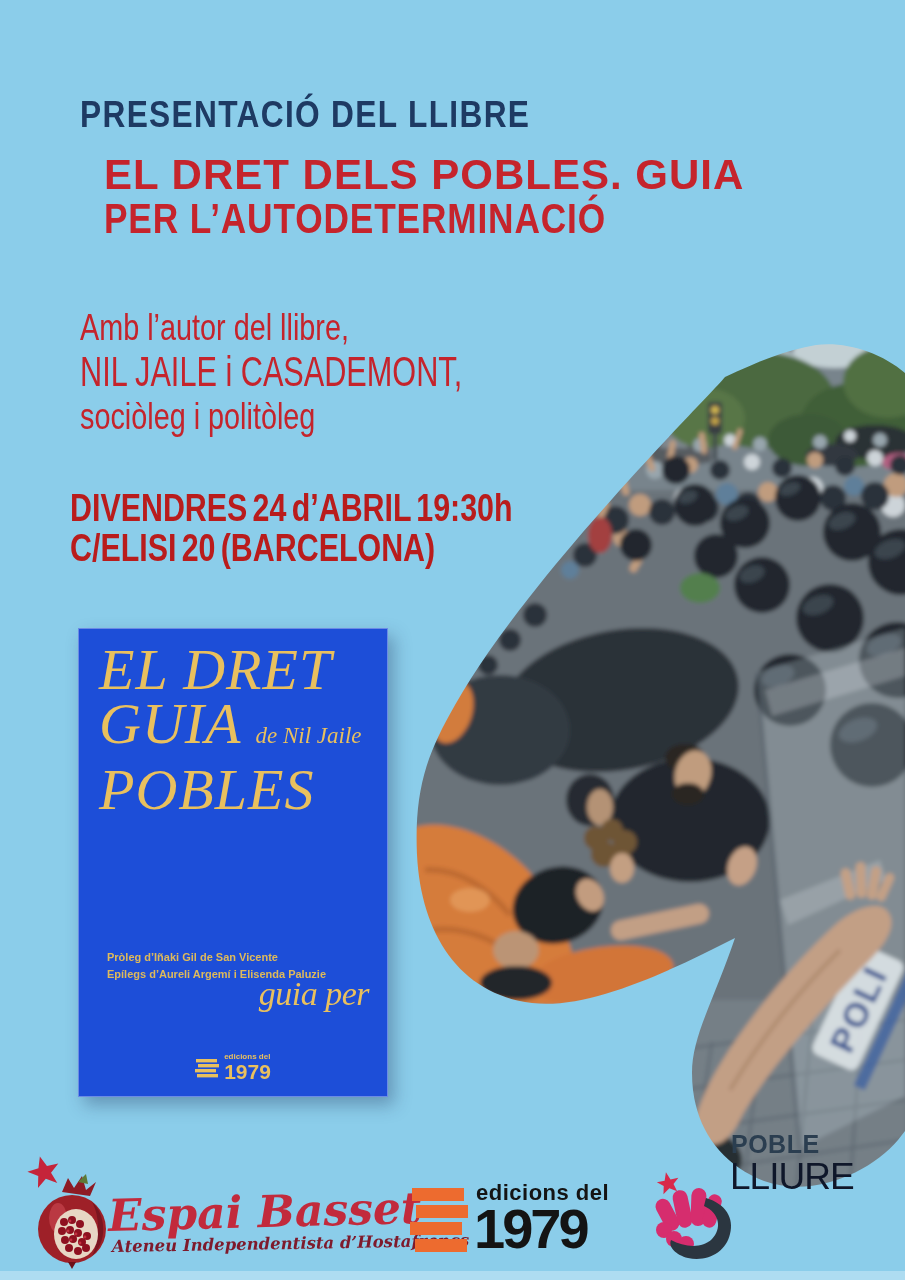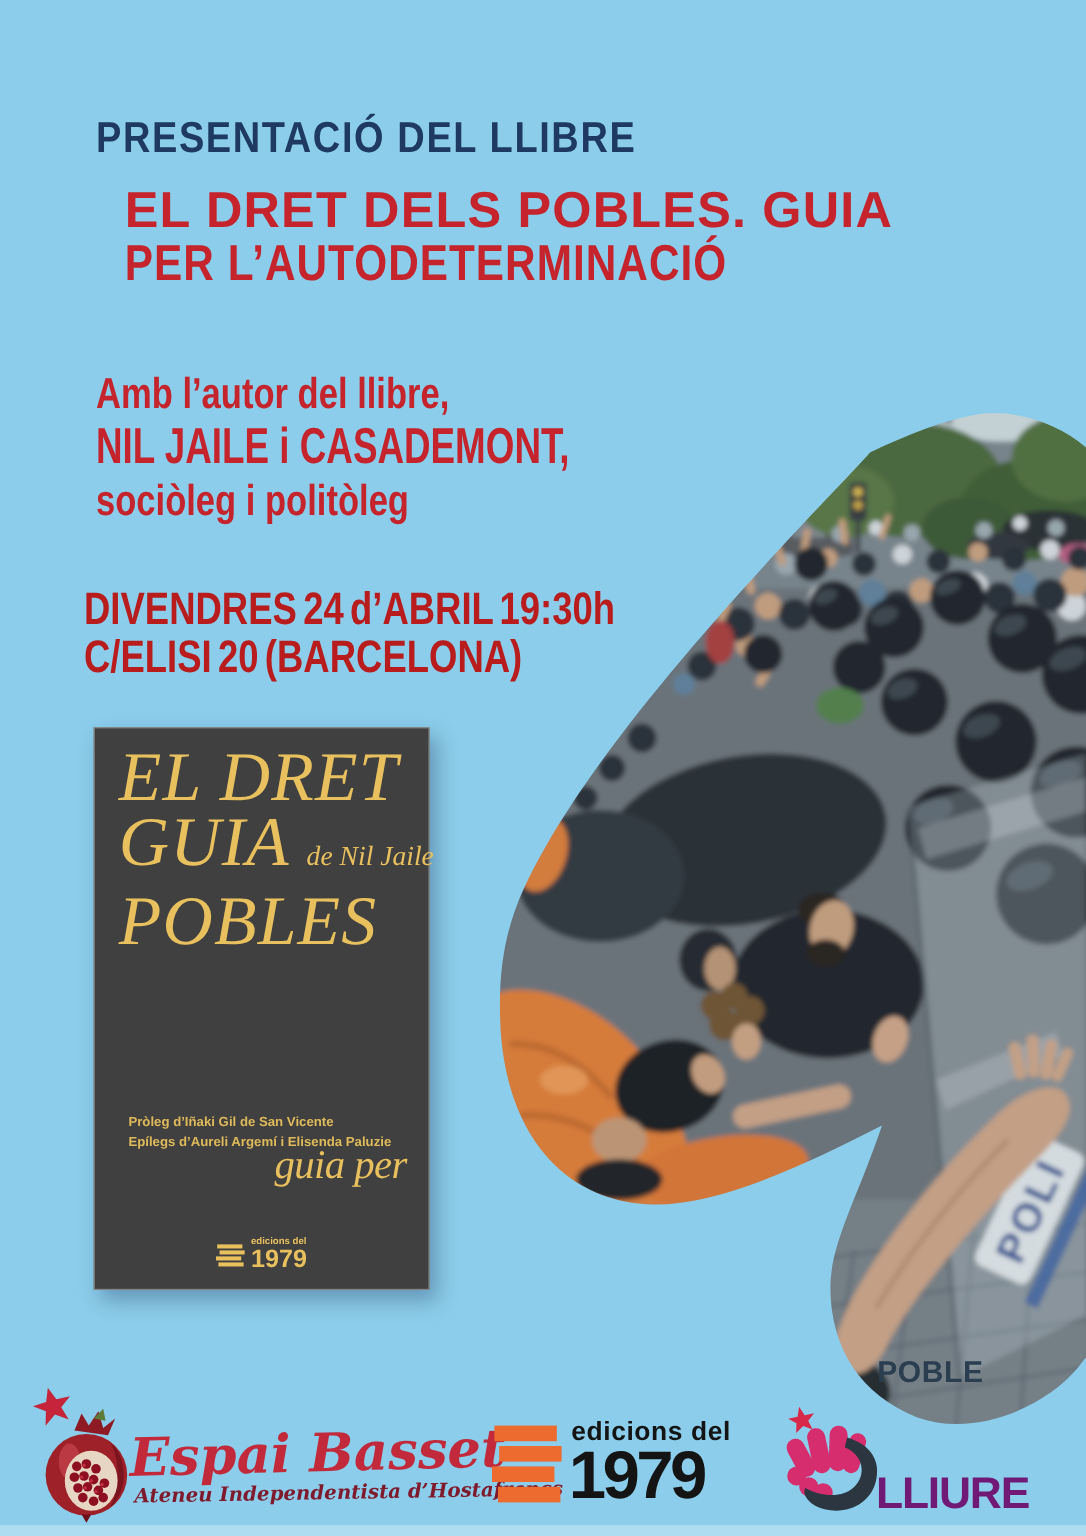--- a/index.html
+++ b/index.html
@@ -7,29 +7,29 @@
        background:#8BCDEA;font-family:"Liberation Sans",sans-serif;}
   .abs{position:absolute;}
   .nowrap{white-space:nowrap;}
 
   
   .kicker{left:80px;top:94px;color:#1E3A63;font-size:36px;font-weight:bold;
           letter-spacing:1.5px;transform:scaleX(.88);transform-origin:0 0;}
   .headline{left:75px;top:153px;color:#C5242C;font-weight:bold;font-size:42px;
             line-height:44px;letter-spacing:1px;margin-left:29px;}
   .headline .t2{transform:scaleX(.84);transform-origin:0 0;}
-  .author{left:80px;top:306px;color:#C5242C;font-weight:bold;}
+  .author{left:80px;top:306px;color:#C5242C;font-weight:normal;}
   .author .a1{font-size:36px;line-height:43px;transform:scaleX(.80);transform-origin:0 0;}
   .author .a2{font-size:42px;line-height:46px;transform:scaleX(.73);transform-origin:0 0;}
   .author .a3{font-size:36px;line-height:43px;transform:scaleX(.80);transform-origin:0 0;}
   .event{left:70px;top:488px;color:#b91c1c;font-weight:bold;font-size:38px;line-height:40px;}
   .event div{transform:scaleX(.80);transform-origin:0 0;word-spacing:-4px;}
 
   
-  .cover{left:78px;top:606px;width:280px;height:469px;background:#404040;
+  .cover{left:78px;top:628px;width:310px;height:469px;background:#1d4ed8;
          border:1px solid rgba(255,255,255,.35);
          box-shadow:6px 8px 16px rgba(30,50,90,.35);box-sizing:border-box;}
   .cover .bigtitle{position:absolute;left:20px;top:14px;color:#E9C05E;
          font-family:"Liberation Serif",serif;font-style:italic;font-size:58px;
          line-height:54px;letter-spacing:1px;}
   .cover .byline{font-size:23px;letter-spacing:0;margin-left:14px;}
   .cover .small{position:absolute;left:28px;top:320px;color:#DFBA5A;
          font-size:11px;font-weight:bold;line-height:17px;}
   .cover .subtitle{position:absolute;right:18px;top:346px;text-align:right;color:#E9C05E;
          font-family:"Liberation Serif",serif;font-style:italic;font-size:34px;
@@ -41,21 +41,21 @@
   .cover .pub .p-year{font-size:21px;font-weight:bold;letter-spacing:0;}
 
   
   .eb-name{left:108px;top:1186px;color:#C22A3C;font-family:"DejaVu Serif",serif;
            font-style:italic;font-weight:bold;font-size:44px;transform:rotate(-1.5deg);}
   .eb-sub{left:112px;top:1234px;color:#7E1A2C;font-family:"DejaVu Serif",serif;
           font-style:italic;font-weight:bold;font-size:16.5px;transform:rotate(-1deg);}
   .ed-small{left:476px;top:1180px;color:#141414;font-size:22px;font-weight:bold;letter-spacing:.5px;}
   .ed-year{left:474px;top:1196px;color:#141414;font-size:56px;font-weight:bold;letter-spacing:-3px;}
   .pl-top{left:731px;top:1130px;color:#2B3E50;font-size:25px;font-weight:bold;letter-spacing:.5px;}
-  .pl-bottom{left:730px;top:1224px;color:#701a75;font-size:37px;font-weight:bold;letter-spacing:-1px;}
+  .pl-bottom{left:730px;top:1156px;color:#0f172a;font-size:37px;font-weight:normal;letter-spacing:-1px;}
   .bottom-strip{left:0;top:1271px;width:905px;height:9px;background:#AEDCF1;}
 </style>
 </head>
 <body>
 
 <svg class="abs" style="left:0;top:0" width="905" height="1280" viewBox="0 0 905 1280" role="img">
   <defs>
     <clipPath id="heartClip">
       <path d="M725 377 C706 400 530 573 455 705
                C428 752 414 788 417 855

